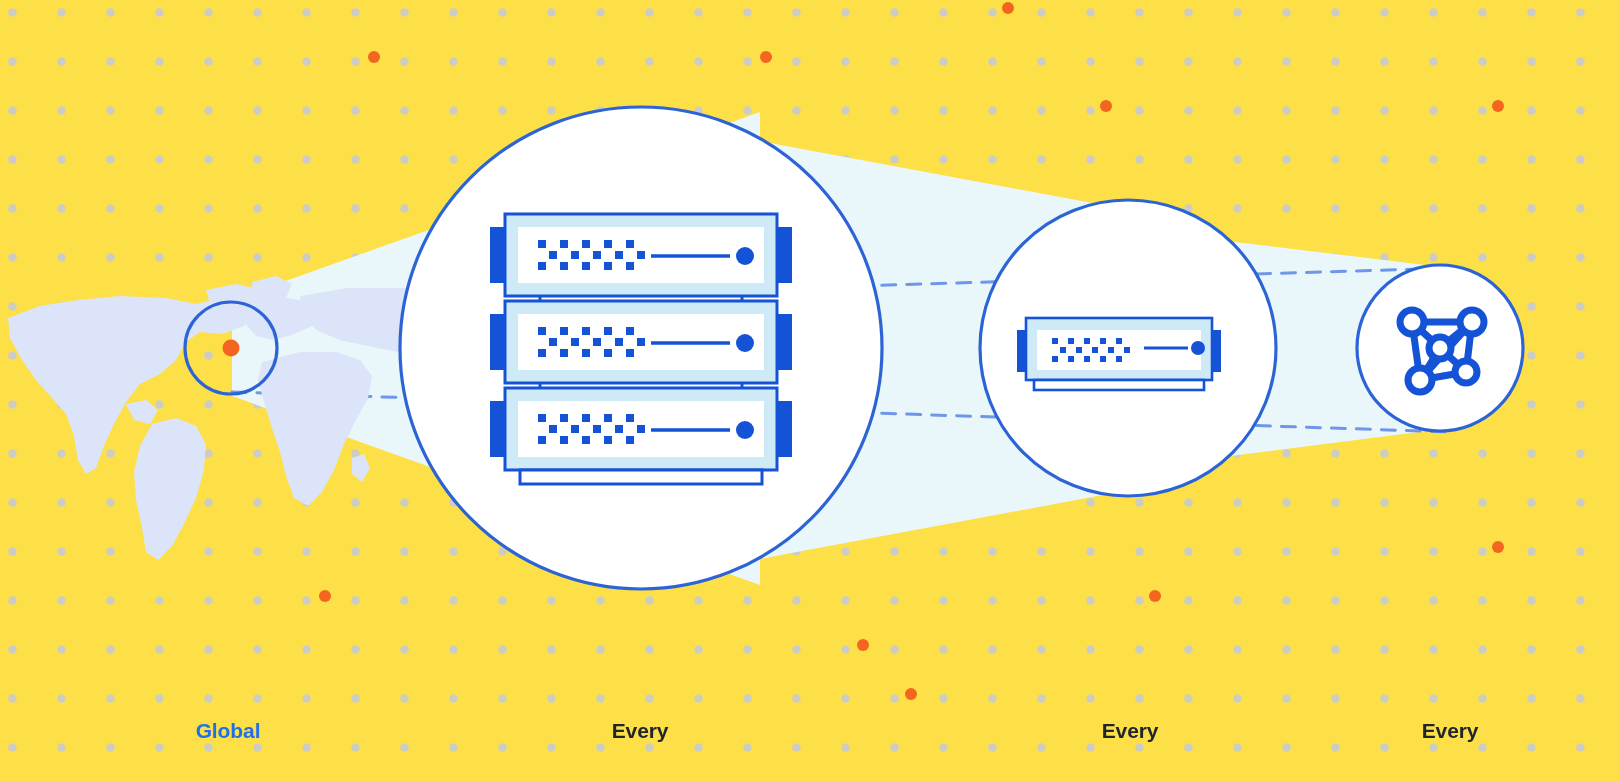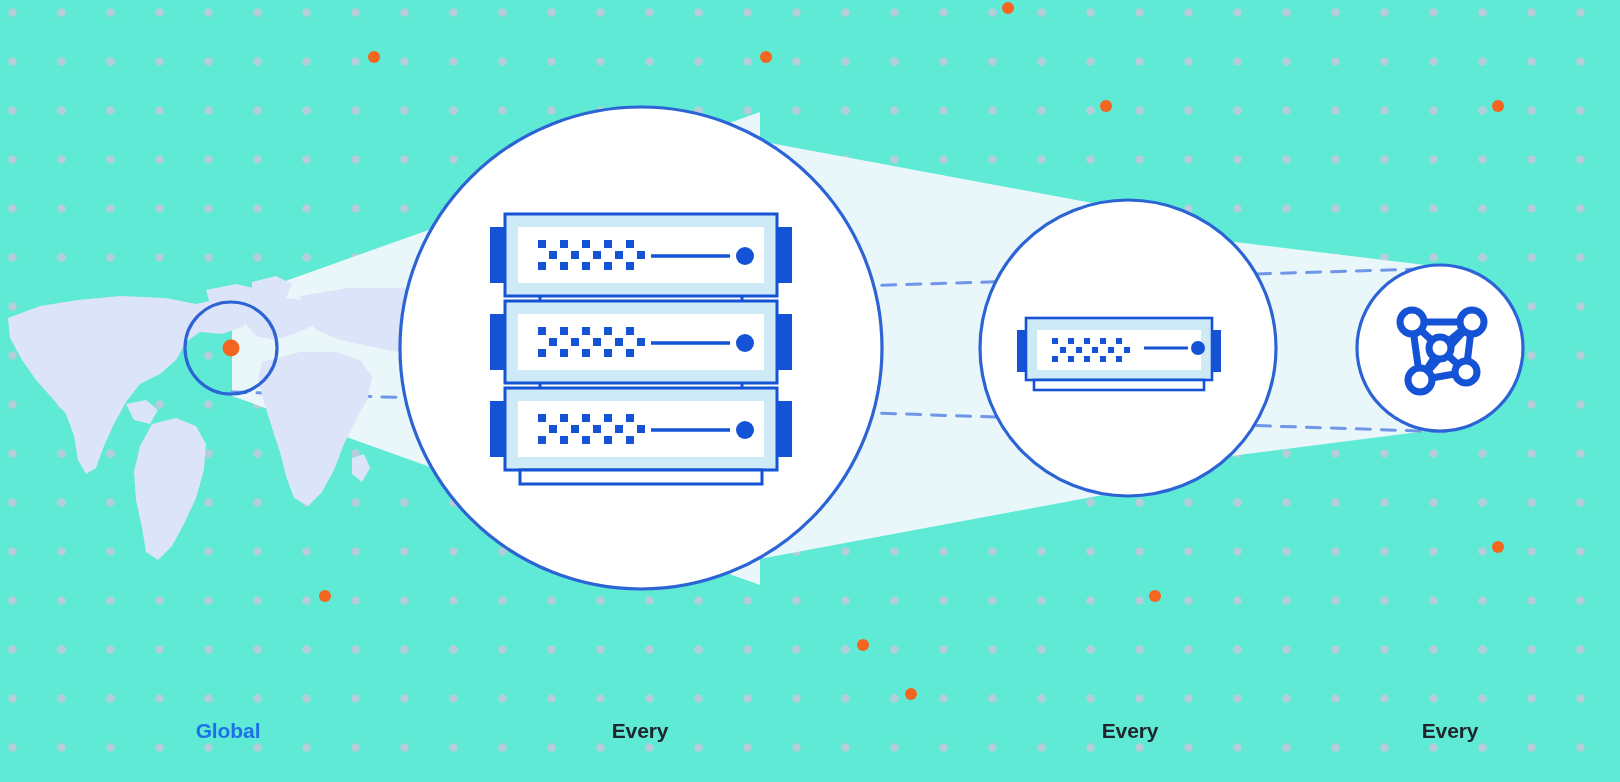--- a/index.html
+++ b/index.html
@@ -5,21 +5,21 @@
   html, body {
     margin: 0;
     padding: 0;
     background: #ffffff;
   }
   #stage {
     position: relative;
     width: 1620px;
     height: 782px;
     overflow: hidden;
-    background: #5eead4;
+    background: #fde047;
     font-family: "Liberation Sans", sans-serif;
   }
 
   
   #dot-grid {
     position: absolute;
     inset: 0;
     z-index: 0;
   }
 

